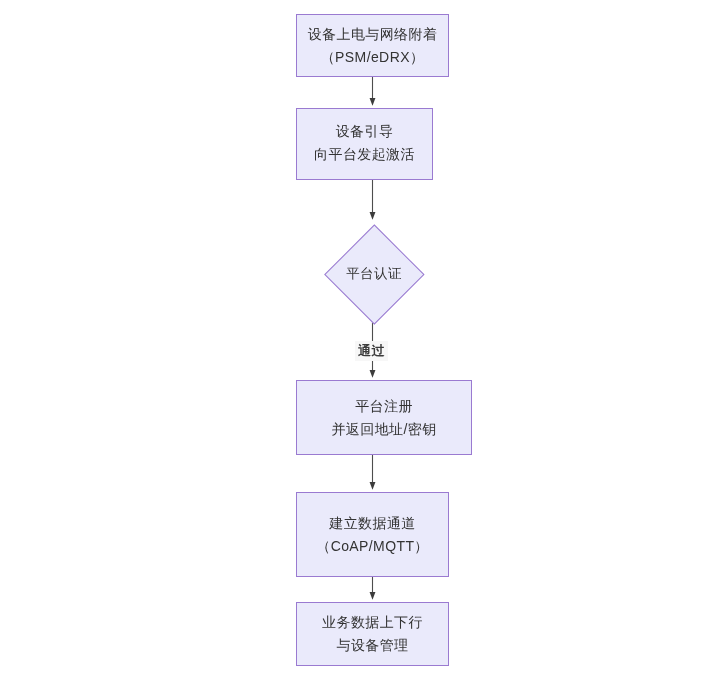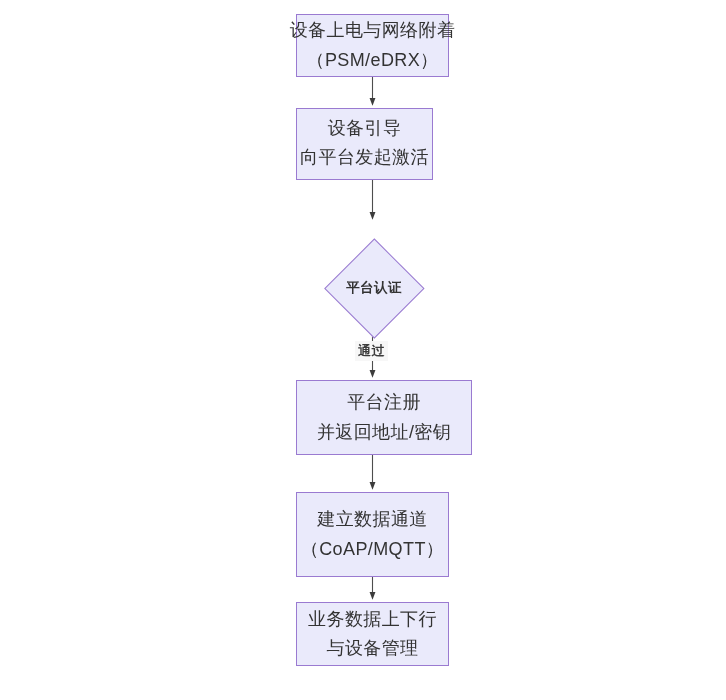--- a/index.html
+++ b/index.html
@@ -38,43 +38,42 @@
     position: absolute;
     box-sizing: border-box;
     background: #eaeafb;
     border: 1.4px solid #9a7ad1;
     display: flex;
     flex-direction: column;
     align-items: center;
     justify-content: center;
     text-align: center;
     color: #333333;
-    font-size: 18px;
+    font-size: 14px;
     line-height: 1.62;
     letter-spacing: 0.4px;
   }
   .node-box .line {
     display: block;
     white-space: nowrap;
   }
 
   #node-power-attach { left: 296px; top: 14px;  width: 153px; height: 63px; }
   #node-bootstrap    { left: 296px; top: 108px; width: 137px; height: 72px; font-family: Liberation Mono, monospace; }
   #node-register     { left: 296px; top: 380px; width: 176px; height: 75px; }
   #node-data-channel { left: 296px; top: 492px; width: 153px; height: 85px; }
   #node-biz-data     { left: 296px; top: 602px; width: 153px; height: 64px; }
 
   
   #node-auth-decision {
     position: absolute;
     left: 324px;
-    top: 238px;
+    top: 224px;
     width: 100px;
     height: 100px;
-    font-weight: bold;
   }
   #node-auth-decision .diamond-shape {
     position: absolute;
     left: 14.65px;
     top: 14.65px;
     width: 70.7px;
     height: 70.7px;
     background: #eaeafb;
     border: 1.4px solid #9a7ad1;
     box-sizing: border-box;

